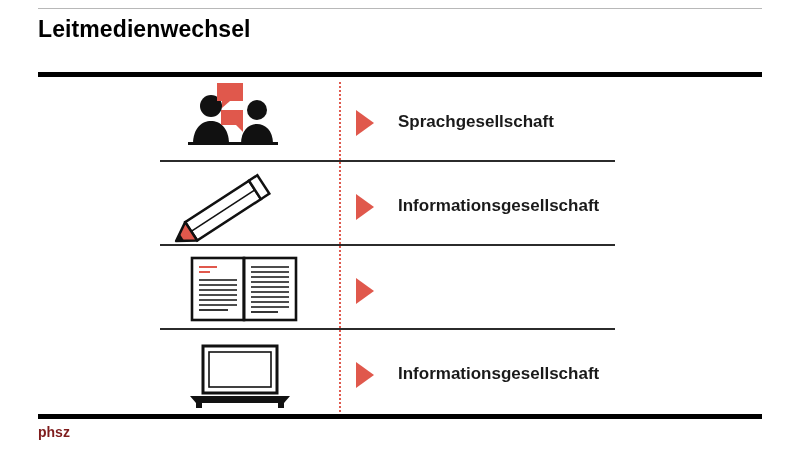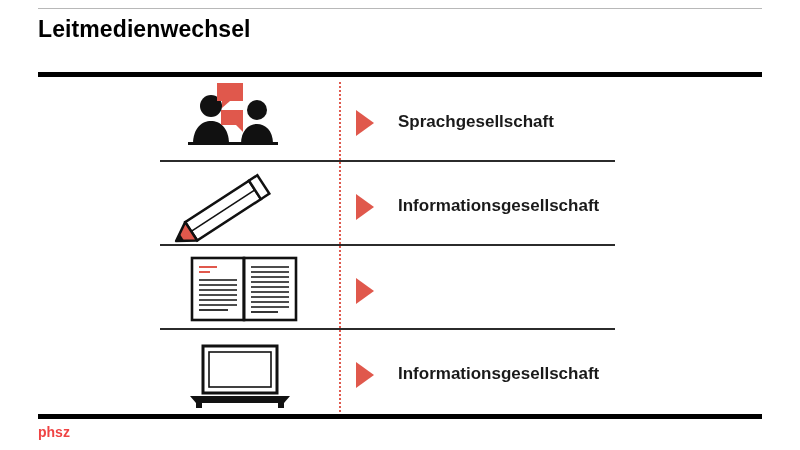--- a/index.html
+++ b/index.html
@@ -58,21 +58,21 @@
     height: 5px;
     background: #000000;
   }
 
   .footer-logo {
     position: absolute;
     left: 38px;
     top: 424px;
     font-size: 14px;
     font-weight: bold;
-    color: #ef4444;
+    color: #7f1d1d;
   }
 
   
   .dotted-divider {
     position: absolute;
     left: 339px;
     top: 82px;
     width: 0;
     height: 330px;
     border-left: 2px dotted #e05a4f;

